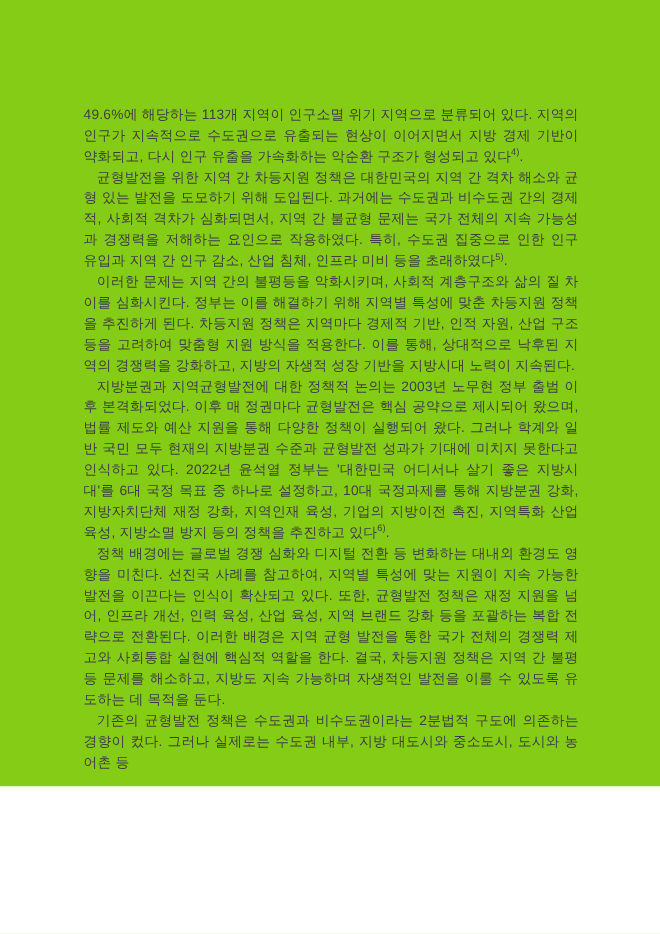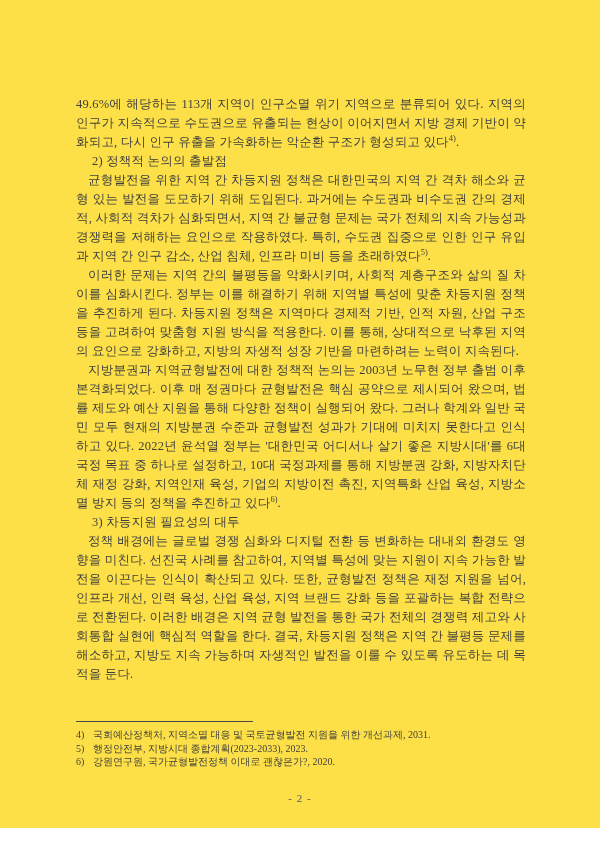--- a/index.html
+++ b/index.html
@@ -1,22 +1,22 @@
 <!DOCTYPE html>
 <html><head>
 <meta charset="utf-8">
 <style>
   html, body { margin: 0; padding: 0; background: #ffffff; }
   .page {
     position: relative;
     width: 600px;
-    height: 828px;
-    background: #fde047;
+    height: 715px;
+    background: #84cc16;
     overflow: hidden;
-    font-family: Liberation Serif, serif;
+    font-family: Liberation Sans, sans-serif;
   }
   .content {
     position: absolute;
     left: 76px;
     top: 95px;
     width: 450px;
     color: #3e3e3e;
     font-size: 12.5px;
     line-height: 19px;
     text-align: justify;
@@ -64,26 +64,25 @@
     color: #555555;
     letter-spacing: 1px;
   }
 </style>
 </head>
 <body>
 
 <div class="page">
   <div class="content" id="doc-body">
       <p class="para no-indent"><span>49.6%에 해당하는 113개 지역이 인구소멸 위기 지역으로 분류되어 있다. 지역의 인구가 지속적으로 수도권으로 유출되는 현상이 이어지면서 지방 경제 기반이 약화되고, 다시 인구 유출을 가속화하는 악순환 구조가 형성되고 있다</span><sup class="fnref">4)</sup><span>.</span></p>
-      <p class="heading"><span>2) 정책적 논의의 출발점</span></p>
       <p class="para"><span>균형발전을 위한 지역 간 차등지원 정책은 대한민국의 지역 간 격차 해소와 균형 있는 발전을 도모하기 위해 도입된다. 과거에는 수도권과 비수도권 간의 경제적, 사회적 격차가 심화되면서, 지역 간 불균형 문제는 국가 전체의 지속 가능성과 경쟁력을 저해하는 요인으로 작용하였다. 특히, 수도권 집중으로 인한 인구 유입과 지역 간 인구 감소, 산업 침체, 인프라 미비 등을 초래하였다</span><sup class="fnref">5)</sup><span>.</span></p>
-      <p class="para"><span>이러한 문제는 지역 간의 불평등을 악화시키며, 사회적 계층구조와 삶의 질 차이를 심화시킨다. 정부는 이를 해결하기 위해 지역별 특성에 맞춘 차등지원 정책을 추진하게 된다. 차등지원 정책은 지역마다 경제적 기반, 인적 자원, 산업 구조 등을 고려하여 맞춤형 지원 방식을 적용한다. 이를 통해, 상대적으로 낙후된 지역의 요인으로 강화하고, 지방의 자생적 성장 기반을 마련하려는 노력이 지속된다.</span></p>
+      <p class="para"><span>이러한 문제는 지역 간의 불평등을 악화시키며, 사회적 계층구조와 삶의 질 차이를 심화시킨다. 정부는 이를 해결하기 위해 지역별 특성에 맞춘 차등지원 정책을 추진하게 된다. 차등지원 정책은 지역마다 경제적 기반, 인적 자원, 산업 구조 등을 고려하여 맞춤형 지원 방식을 적용한다. 이를 통해, 상대적으로 낙후된 지역의 경쟁력을 강화하고, 지방의 자생적 성장 기반을 지방시대 노력이 지속된다.</span></p>
       <p class="para"><span>지방분권과 지역균형발전에 대한 정책적 논의는 2003년 노무현 정부 출범 이후 본격화되었다. 이후 매 정권마다 균형발전은 핵심 공약으로 제시되어 왔으며, 법률 제도와 예산 지원을 통해 다양한 정책이 실행되어 왔다. 그러나 학계와 일반 국민 모두 현재의 지방분권 수준과 균형발전 성과가 기대에 미치지 못한다고 인식하고 있다. 2022년 윤석열 정부는 '대한민국 어디서나 살기 좋은 지방시대'를 6대 국정 목표 중 하나로 설정하고, 10대 국정과제를 통해 지방분권 강화, 지방자치단체 재정 강화, 지역인재 육성, 기업의 지방이전 촉진, 지역특화 산업 육성, 지방소멸 방지 등의 정책을 추진하고 있다</span><sup class="fnref">6)</sup><span>.</span></p>
-      <p class="heading"><span>3) 차등지원 필요성의 대두</span></p>
       <p class="para"><span>정책 배경에는 글로벌 경쟁 심화와 디지털 전환 등 변화하는 대내외 환경도 영향을 미친다. 선진국 사례를 참고하여, 지역별 특성에 맞는 지원이 지속 가능한 발전을 이끈다는 인식이 확산되고 있다. 또한, 균형발전 정책은 재정 지원을 넘어, 인프라 개선, 인력 육성, 산업 육성, 지역 브랜드 강화 등을 포괄하는 복합 전략으로 전환된다. 이러한 배경은 지역 균형 발전을 통한 국가 전체의 경쟁력 제고와 사회통합 실현에 핵심적 역할을 한다. 결국, 차등지원 정책은 지역 간 불평등 문제를 해소하고, 지방도 지속 가능하며 자생적인 발전을 이룰 수 있도록 유도하는 데 목적을 둔다.</span></p>
+      <p class="para"><span>기존의 균형발전 정책은 수도권과 비수도권이라는 2분법적 구도에 의존하는 경향이 컸다. 그러나 실제로는 수도권 내부, 지방 대도시와 중소도시, 도시와 농어촌 등</span></p>
     </div>
 
   <div class="footnotes">
     <div class="fn-rule"></div>
     <div id="fn-list">
         <div class="fn-item">
           <span class="fn-marker">4)</span>
           <span class="fn-text">국회예산정책처, 지역소멸 대응 및 국토균형발전 지원을 위한 개선과제, 2031.</span>
         </div>
         <div class="fn-item">

